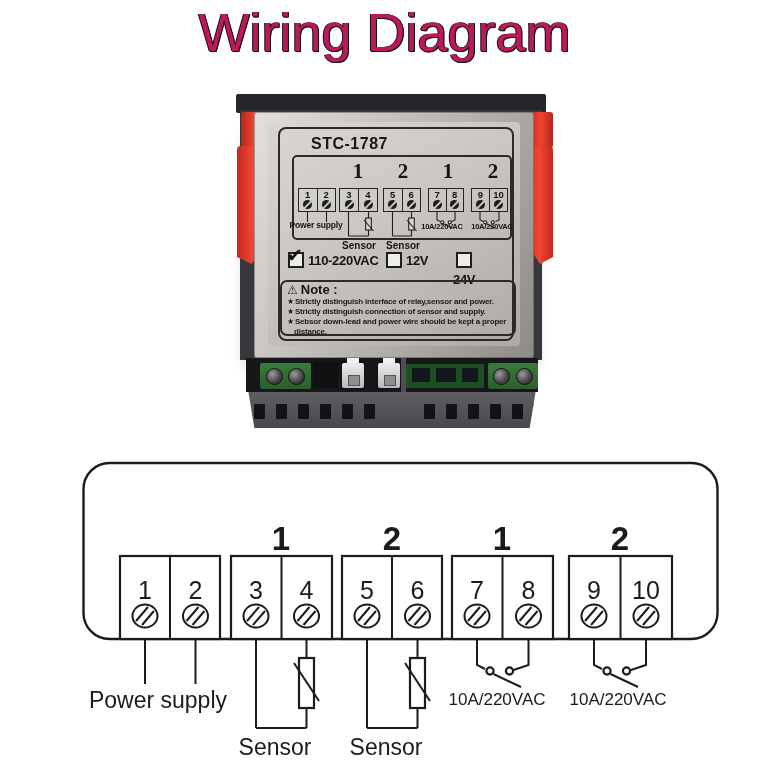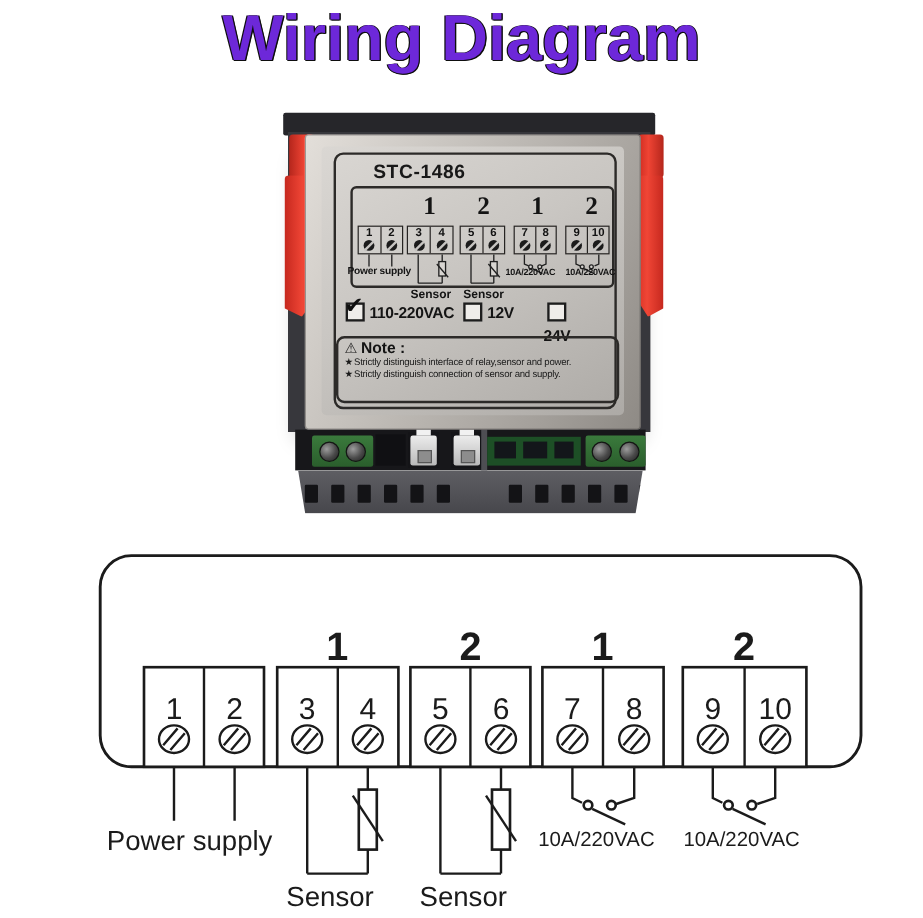--- a/index.html
+++ b/index.html
@@ -1,21 +1,21 @@
 <!DOCTYPE html>
 <html><head>
 <meta charset="utf-8">
 <style>
   html,body{margin:0;padding:0;background:#fff;}
   .page{position:relative;width:769px;height:765px;background:#ffffff;overflow:hidden;
         font-family:"Liberation Sans","DejaVu Sans",sans-serif;color:#1c1c1c;}
 
   
   .title{position:absolute;top:0;left:0;width:769px;margin:0;text-align:center;
-         font-size:54px;line-height:64px;font-weight:bold;color:#6d28d9;letter-spacing:0px;
+         font-size:54px;line-height:64px;font-weight:normal;color:#be185d;letter-spacing:0px;
          text-shadow:1px 0 #0e0e0e,-1px 0 #0e0e0e,0 1px #0e0e0e,1px 1px #0e0e0e;}
 
   
   .photo{position:absolute;left:228px;top:88px;width:325px;height:352px;}
   .p-topbar{position:absolute;left:8px;top:6px;width:310px;height:19px;background:#26262a;border-radius:2px;}
   .p-housing{position:absolute;left:12px;top:22px;width:302px;height:250px;background:#37373c;
              box-shadow:0 14px 16px -8px rgba(0,0,0,.28);}
   .clip{position:absolute;z-index:1;}
   .clip-l-tab{left:13px;top:24px;width:21px;height:36px;border-radius:3px;
               background:linear-gradient(90deg,#b5261c,#ef4434 60%,#cf2c21);}
@@ -60,21 +60,21 @@
   .vopt{position:absolute;top:123px;display:flex;align-items:center;gap:4px;}
   .v1{left:8px;} .v2{left:106px;} .v3{left:173px;flex-direction:column;}
   .vbox{position:relative;width:12px;height:12px;border:2px solid #1d1d1d;background:#efedea;display:inline-block;}
   .check{position:absolute;left:-3px;top:-10px;font-size:19px;font-weight:bold;color:#0f0f0f;}
   .vlabel{font-size:13px;font-weight:bold;letter-spacing:-.3px;color:#141414;}
 
   .note-box{position:absolute;left:0px;top:151px;width:227px;height:51px;
             border:2px solid #2c2a28;border-radius:7px;padding:1px 0 0 5px;box-sizing:content-box;}
   .note-head{display:flex;align-items:center;gap:3px;font-size:13px;font-weight:bold;color:#141414;line-height:14px;}
   .warn{font-size:12px;}
-  .note-item{font-size:8px;font-weight:normal;line-height:10px;letter-spacing:-.2px;color:#1a1a1a;
+  .note-item{font-size:8px;font-weight:bold;line-height:10px;letter-spacing:-.2px;color:#1a1a1a;
              width:222px;padding-left:7px;text-indent:-7px;}
   .star{margin-right:1px;}
 
   .conn-row{position:absolute;left:18px;top:270px;width:292px;height:34px;background:#17171a;}
   .green{position:absolute;top:5px;height:26px;background:linear-gradient(#3a7a3c,#2a5e2c);border-radius:2px;
          display:flex;align-items:center;justify-content:space-evenly;}
   .gl{left:14px;width:51px;} .gr{left:242px;width:50px;}
   .gscrew{width:15px;height:15px;border-radius:50%;border:1px solid #141414;
           background:radial-gradient(circle at 35% 35%,#9c9c9c,#4a4a4a 55%,#1f1f1f);}
   .comp-dark{position:absolute;left:67px;top:4px;width:25px;height:26px;background:#101013;}
@@ -116,21 +116,21 @@
     <div class="p-housing"></div>
     <div class="clip clip-l-tab"></div>
     <div class="clip clip-l"></div>
     <div class="clip clip-r-tab"></div>
     <div class="clip clip-r"></div>
 
     <div class="p-metal">
       <div class="p-label">
         <div class="p-border">
 
-          <div class="model">STC-1486</div>
+          <div class="model">STC-1787</div>
 
           <div class="t-box">
             <span class="grp g1">1</span>
             <span class="grp g2">2</span>
             <span class="grp g3">1</span>
             <span class="grp g4">2</span>
 
             <div class="pair pr12">
               <div class="cell">
                   <span class="tn">1</span>
@@ -224,20 +224,21 @@
             <span class="vlabel">24V</span>
           </div>
 
           <div class="note-box">
             <div class="note-head">
               <span class="warn">⚠</span>
               <span>Note :</span>
             </div>
             <div class="note-item"><span class="star">★</span><span>Strictly distinguish interface of relay,sensor and power.</span></div>
             <div class="note-item"><span class="star">★</span><span>Strictly distinguish connection of sensor and supply.</span></div>
+            <div class="note-item"><span class="star">★</span><span>Sebsor down-lead and power wire should be kept a proper distance.</span></div>
           </div>
 
         </div>
       </div>
     </div>
 
     <div class="conn-row">
       <div class="green gl">
         <span class="gscrew"></span>
         <span class="gscrew"></span>

